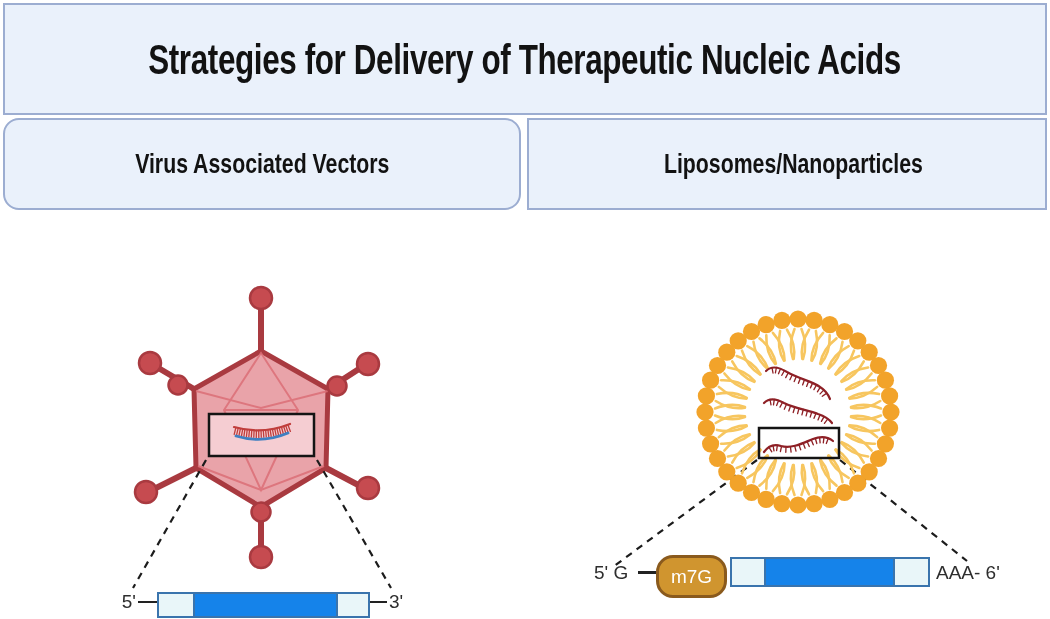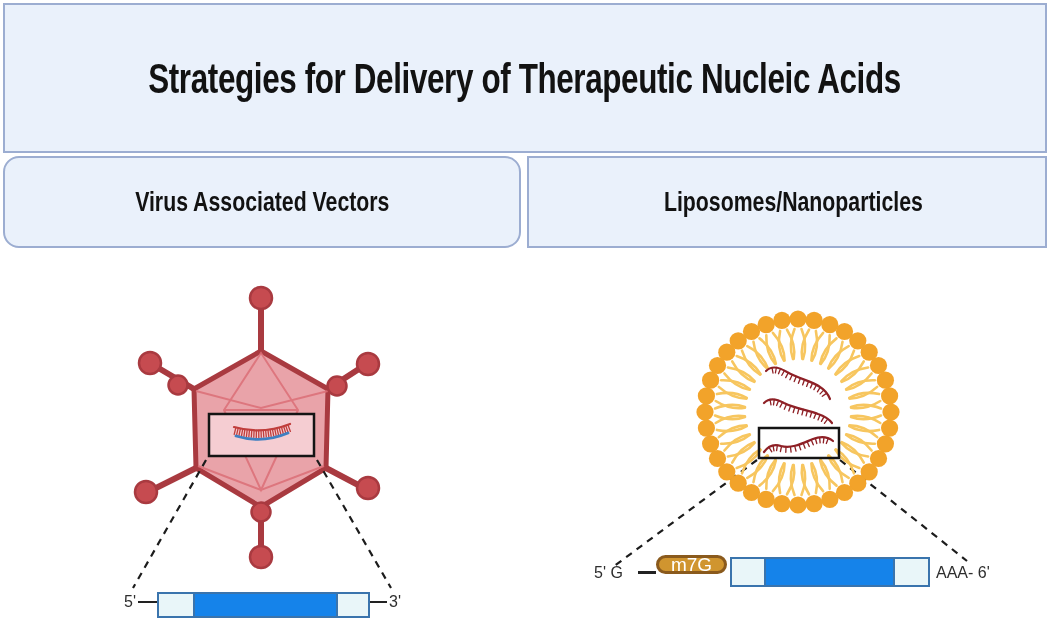--- a/index.html
+++ b/index.html
@@ -8,40 +8,40 @@
     --head:#f2a32a; --tail:#f7c65f; --mrna:#8e2026;
     --c-blue:#1583ea; --c-light:#e9f6f9; --c-border:#3a74ad;
     --cap-fill:#d0952f; --cap-border:#8a5a1d;
     --ink:#2e2e2e;
   }
   html,body{margin:0;padding:0;}
   .canvas{position:relative;width:1050px;height:619px;background:#ffffff;overflow:hidden;
           font-family:"Liberation Sans",sans-serif;color:var(--ink);}
   
   .header{position:absolute;left:3px;top:3px;width:1044px;}
-  .title-cell{box-sizing:border-box;height:150px;background:var(--header-bg);
+  .title-cell{box-sizing:border-box;height:112px;background:var(--header-bg);
               border:2px solid var(--header-border);display:flex;align-items:center;justify-content:center;}
   .title{font-size:43px;font-weight:bold;color:#121212;white-space:nowrap;
          transform:scaleX(0.73);transform-origin:50% 50%;letter-spacing:-0.5px;}
   .cols{display:flex;gap:6px;margin-top:3px;}
   .col-cell{box-sizing:border-box;height:92px;background:var(--header-bg);
             border:2px solid var(--header-border);display:flex;align-items:center;justify-content:center;}
   .col-cell.left{width:518px;border-radius:16px;} .col-cell.right{width:520px;padding-left:12px;}
   .col-label{font-size:28px;font-weight:bold;color:#121212;white-space:nowrap;
              transform:scaleX(0.76);transform-origin:50% 50%;}
   
   svg.illus{position:absolute;left:0;top:0;}
   
-  .lbl{position:absolute;font-size:16px;line-height:21px;color:var(--ink);white-space:nowrap;}
+  .lbl{position:absolute;font-size:19px;line-height:21px;color:var(--ink);white-space:nowrap;}
   .wire{position:absolute;height:2px;background:#222;}
   .bar{position:absolute;box-sizing:border-box;border:2px solid var(--c-border);display:flex;}
   .seg{height:100%;}
   .seg.light{background:var(--c-light);}
   .seg.blue{background:var(--c-blue);border-left:2px solid var(--c-border);border-right:2px solid var(--c-border);}
-  .cap-pill{position:absolute;box-sizing:border-box;left:656px;top:555px;width:71px;height:19px;
+  .cap-pill{position:absolute;box-sizing:border-box;left:656px;top:555px;width:71px;height:43px;
             background:var(--cap-fill);border:3.5px solid var(--cap-border);border-radius:17px;
             display:flex;align-items:center;justify-content:center;}
   .cap-pill span{color:#ffffff;font-size:19px;line-height:19px;}
 </style>
 </head>
 <body>
 
 <div class="canvas">
 
   <div class="header">

